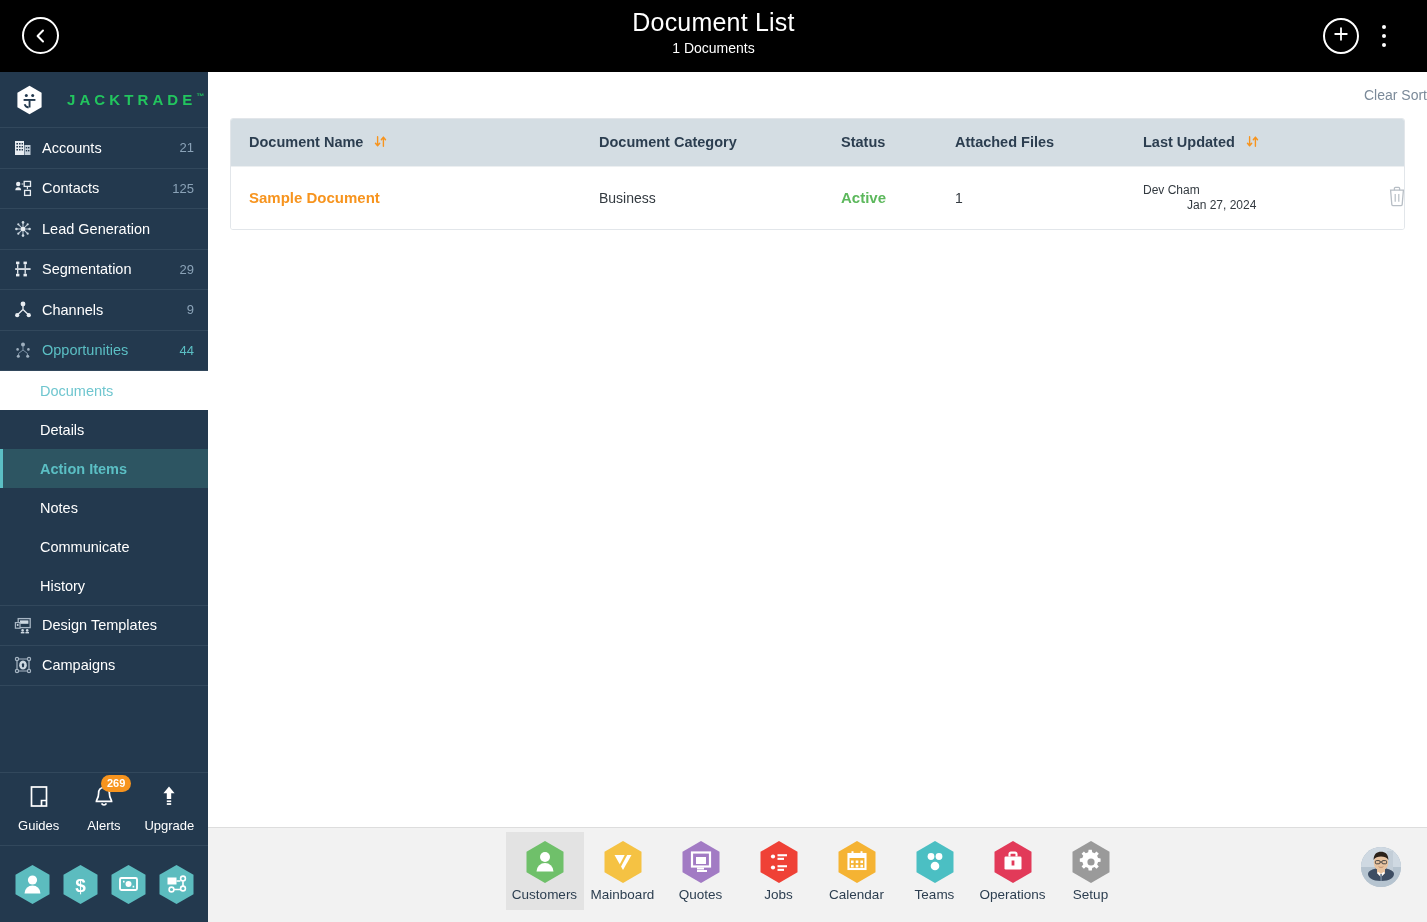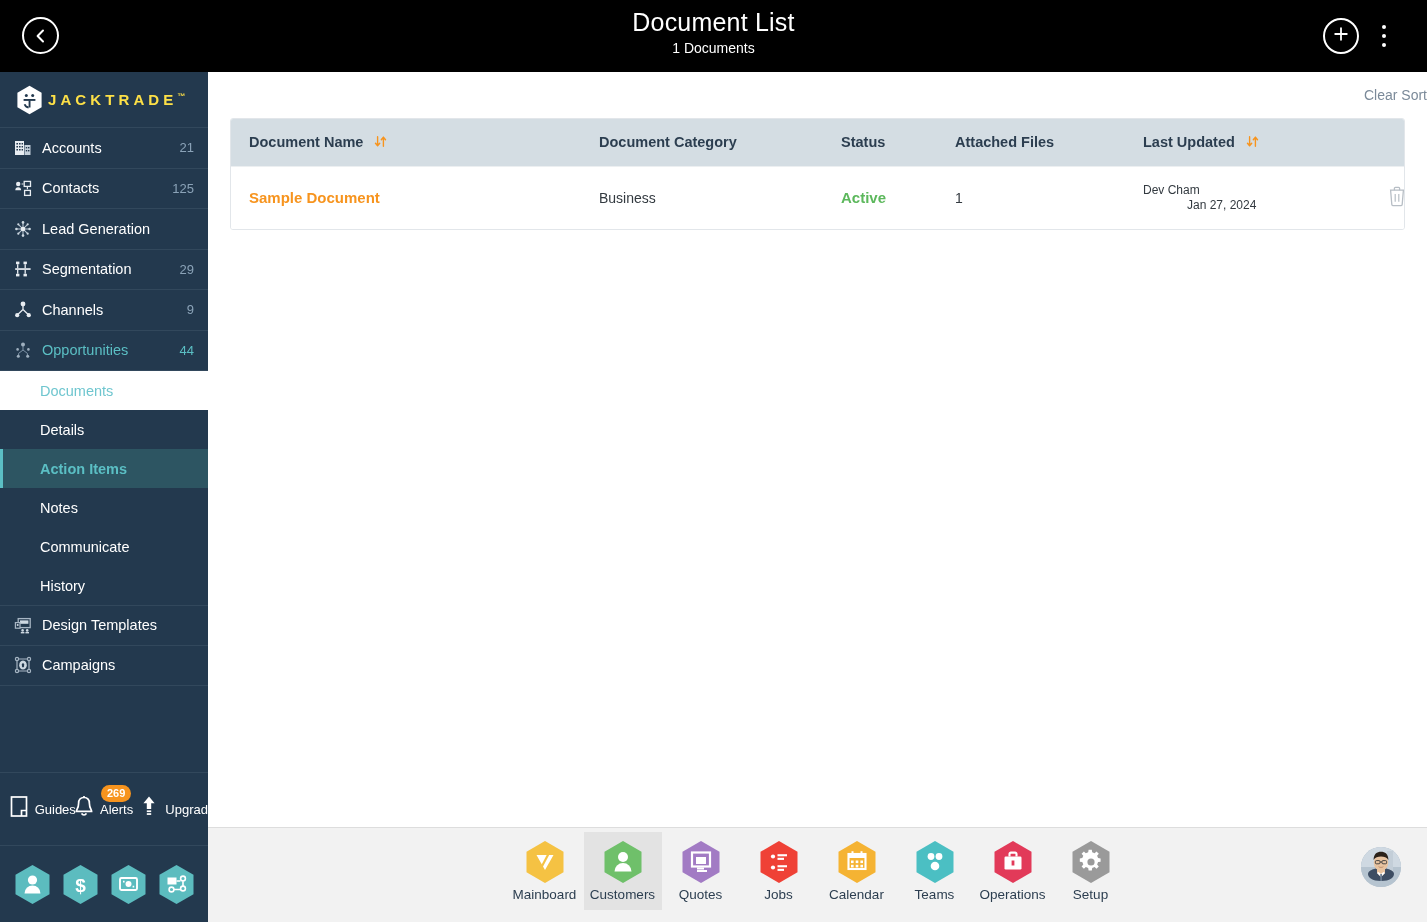--- a/index.html
+++ b/index.html
@@ -42,21 +42,21 @@
   .sidebar {
     position:absolute; left:0; top:72px; width:208px; height:850px;
     background:#23394e; color:#ffffff; display:flex; flex-direction:column;
   }
   .brand {
     height:56px; display:flex; align-items:center; padding-left:16px;
     border-bottom:1px solid #32485c; flex:0 0 auto;
   }
   .brand-hex { width:27px; height:30px; flex:0 0 auto; }
   .brand-name {
-    font-size:15px; font-weight:700; letter-spacing:4.1px; margin-left:5px; color:#fde047;
+    font-size:15px; font-weight:700; letter-spacing:4.1px; margin-left:24px; color:#22c55e;
   }
   .brand-tm { font-size:8px; vertical-align:super; letter-spacing:0; }
 
   .nav-scroll { flex:1 1 auto; overflow:hidden; }
   .nav-item {
     height:40.5px; display:flex; align-items:center; padding:0 14px 0 12px;
     border-bottom:1px solid #32485c; cursor:pointer; position:relative;
   }
   .nav-ico {
     width:22px; height:20px; flex:0 0 auto; margin-right:8px;
@@ -78,21 +78,21 @@
   .sub-item.hover::after {
     content:""; position:absolute; left:0; top:0; bottom:0; width:3px; background:#5bbfc4;
   }
 
   .side-bottom { flex:0 0 auto; }
   .util-row {
     height:74px; display:flex; align-items:center; justify-content:space-around;
     border-top:1px solid #32485c; border-bottom:1px solid #32485c; padding:0 6px;
   }
   .util {
-    display:flex; flex-direction:row; align-items:center; gap:5px;
+    display:flex; flex-direction:column; align-items:center; gap:5px;
     cursor:pointer; position:relative; width:62px;
   }
   .util-label { font-size:13px; color:#ffffff; }
   .util-badge {
     position:absolute; top:-10px; left:28px;
     background:#f7941e; color:#ffffff; font-size:11px; font-weight:700;
     border-radius:9px; padding:1px 6px; line-height:15px; min-width:30px; text-align:center;
   }
   .quick-row {
     height:76px; display:flex; align-items:center; justify-content:space-around; padding:0 8px;
@@ -538,40 +538,40 @@
           </td>
         </tr>
       </tbody>
     </table>
   </div>
 </div>
 
 <div class="bottombar">
   <div class="bnav">
 
+    <div class="bnav-item active">
+      <span class="bnav-hex">
+        <svg width="40" height="44" viewBox="0 0 40 44">
+          <path d="M20 1 L38.5 11.75 L38.5 32.25 L20 43 L1.5 32.25 L1.5 11.75 Z" fill="#6fc06a"></path>
+          <circle cx="20" cy="17" r="5" fill="#ffffff"></circle>
+          <path d="M11.5 31.5 a8.5 8.5 0 0 1 17 0 z" fill="#ffffff"></path>
+        </svg>
+      </span>
+      <span class="bnav-label">Customers</span>
+    </div>
+
     <div class="bnav-item">
       <span class="bnav-hex">
         <svg width="40" height="44" viewBox="0 0 40 44">
           <path d="M20 1 L38.5 11.75 L38.5 32.25 L20 43 L1.5 32.25 L1.5 11.75 Z" fill="#f5c243"></path>
           <path d="M11.5 15 L28.5 15 L20 30 Z" fill="#ffffff"></path>
           <path d="M24 13 L15.5 29" stroke="#f5c243" stroke-width="2.2"></path>
         </svg>
       </span>
       <span class="bnav-label">Mainboard</span>
-    </div>
-
-    <div class="bnav-item active">
-      <span class="bnav-hex">
-        <svg width="40" height="44" viewBox="0 0 40 44">
-          <path d="M20 1 L38.5 11.75 L38.5 32.25 L20 43 L1.5 32.25 L1.5 11.75 Z" fill="#6fc06a"></path>
-          <circle cx="20" cy="17" r="5" fill="#ffffff"></circle>
-          <path d="M11.5 31.5 a8.5 8.5 0 0 1 17 0 z" fill="#ffffff"></path>
-        </svg>
-      </span>
-      <span class="bnav-label">Customers</span>
     </div>
 
     <div class="bnav-item">
       <span class="bnav-hex">
         <svg width="40" height="44" viewBox="0 0 40 44">
           <path d="M20 1 L38.5 11.75 L38.5 32.25 L20 43 L1.5 32.25 L1.5 11.75 Z" fill="#a27bc4"></path>
           <rect x="11" y="12.5" width="18" height="14" fill="none" stroke="#ffffff" stroke-width="2.2"></rect>
           <rect x="15" y="17" width="10" height="7" fill="#ffffff"></rect>
           <path d="M16 31 h10 M16 28.5 h7" stroke="#ffffff" stroke-width="2"></path>
         </svg>

